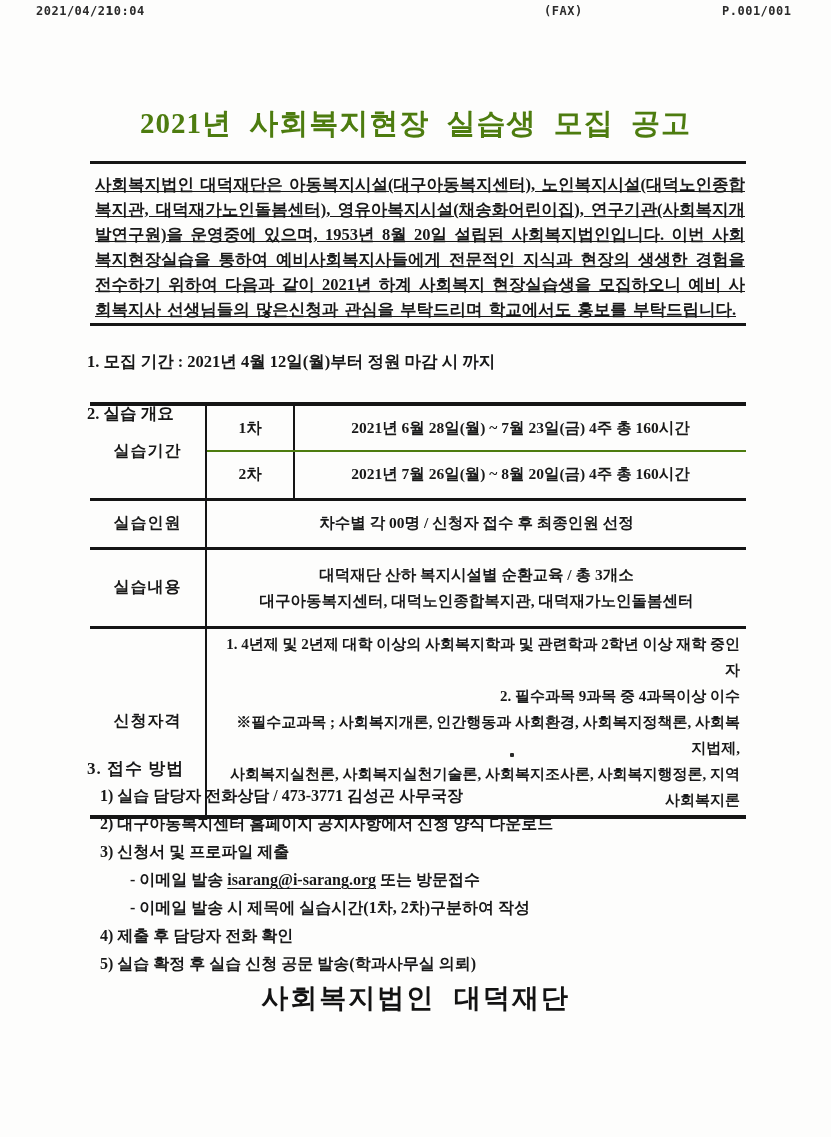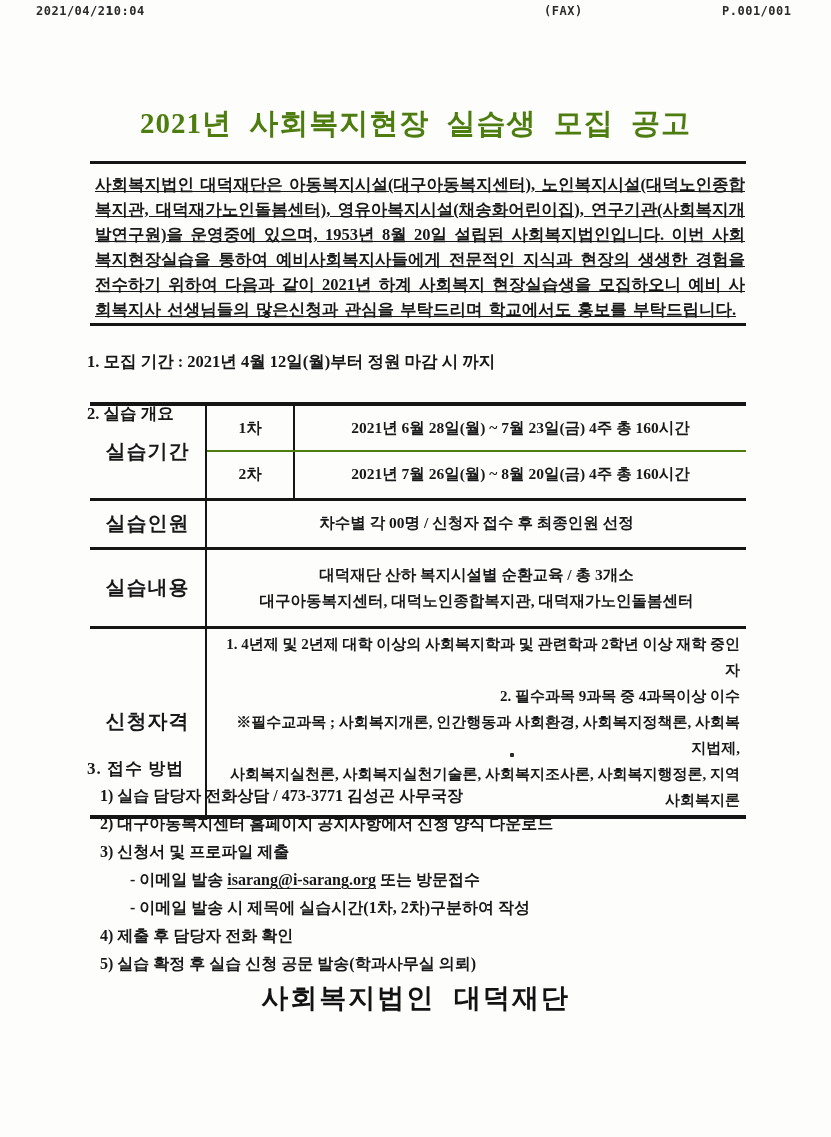--- a/index.html
+++ b/index.html
@@ -58,21 +58,21 @@
     border-collapse: collapse;
     border-top: 4px solid #151515;
     border-bottom: 4px solid #151515;
     font-size: 15.5px; color: #181818;
     table-layout: fixed;
   }
   .overview-table td { vertical-align: middle; text-align: center; padding: 2px 6px; }
   .col-label { width: 116px; }
   .col-round { width: 88px; }
   .col-detail { width: 452px; }
-  td.cell-label { border-right: 2px solid #151515; font-size: 20px; letter-spacing: 1px; }
+  td.cell-label { border-right: 2px solid #151515; font-size: 16px; letter-spacing: 1px; }
   td.cell-round { border-right: 2px solid #151515; }
   tr.row-divider { border-bottom: 3px solid #151515; }
   tr.sub-divider td { border-bottom: 2px solid #4d7c0f; }
   .tr-round1 { height: 47px; }
   .tr-round2 { height: 48px; }
   .tr-people { height: 49px; }
   .tr-content { height: 79px; }
   .tr-qual { height: 113px; }
   .cell-lines { line-height: 26px; margin-top: 20px; }
   td.cell-qual { text-align: right; padding-left: 4px; font-size: 15px; line-height: 26px; }

